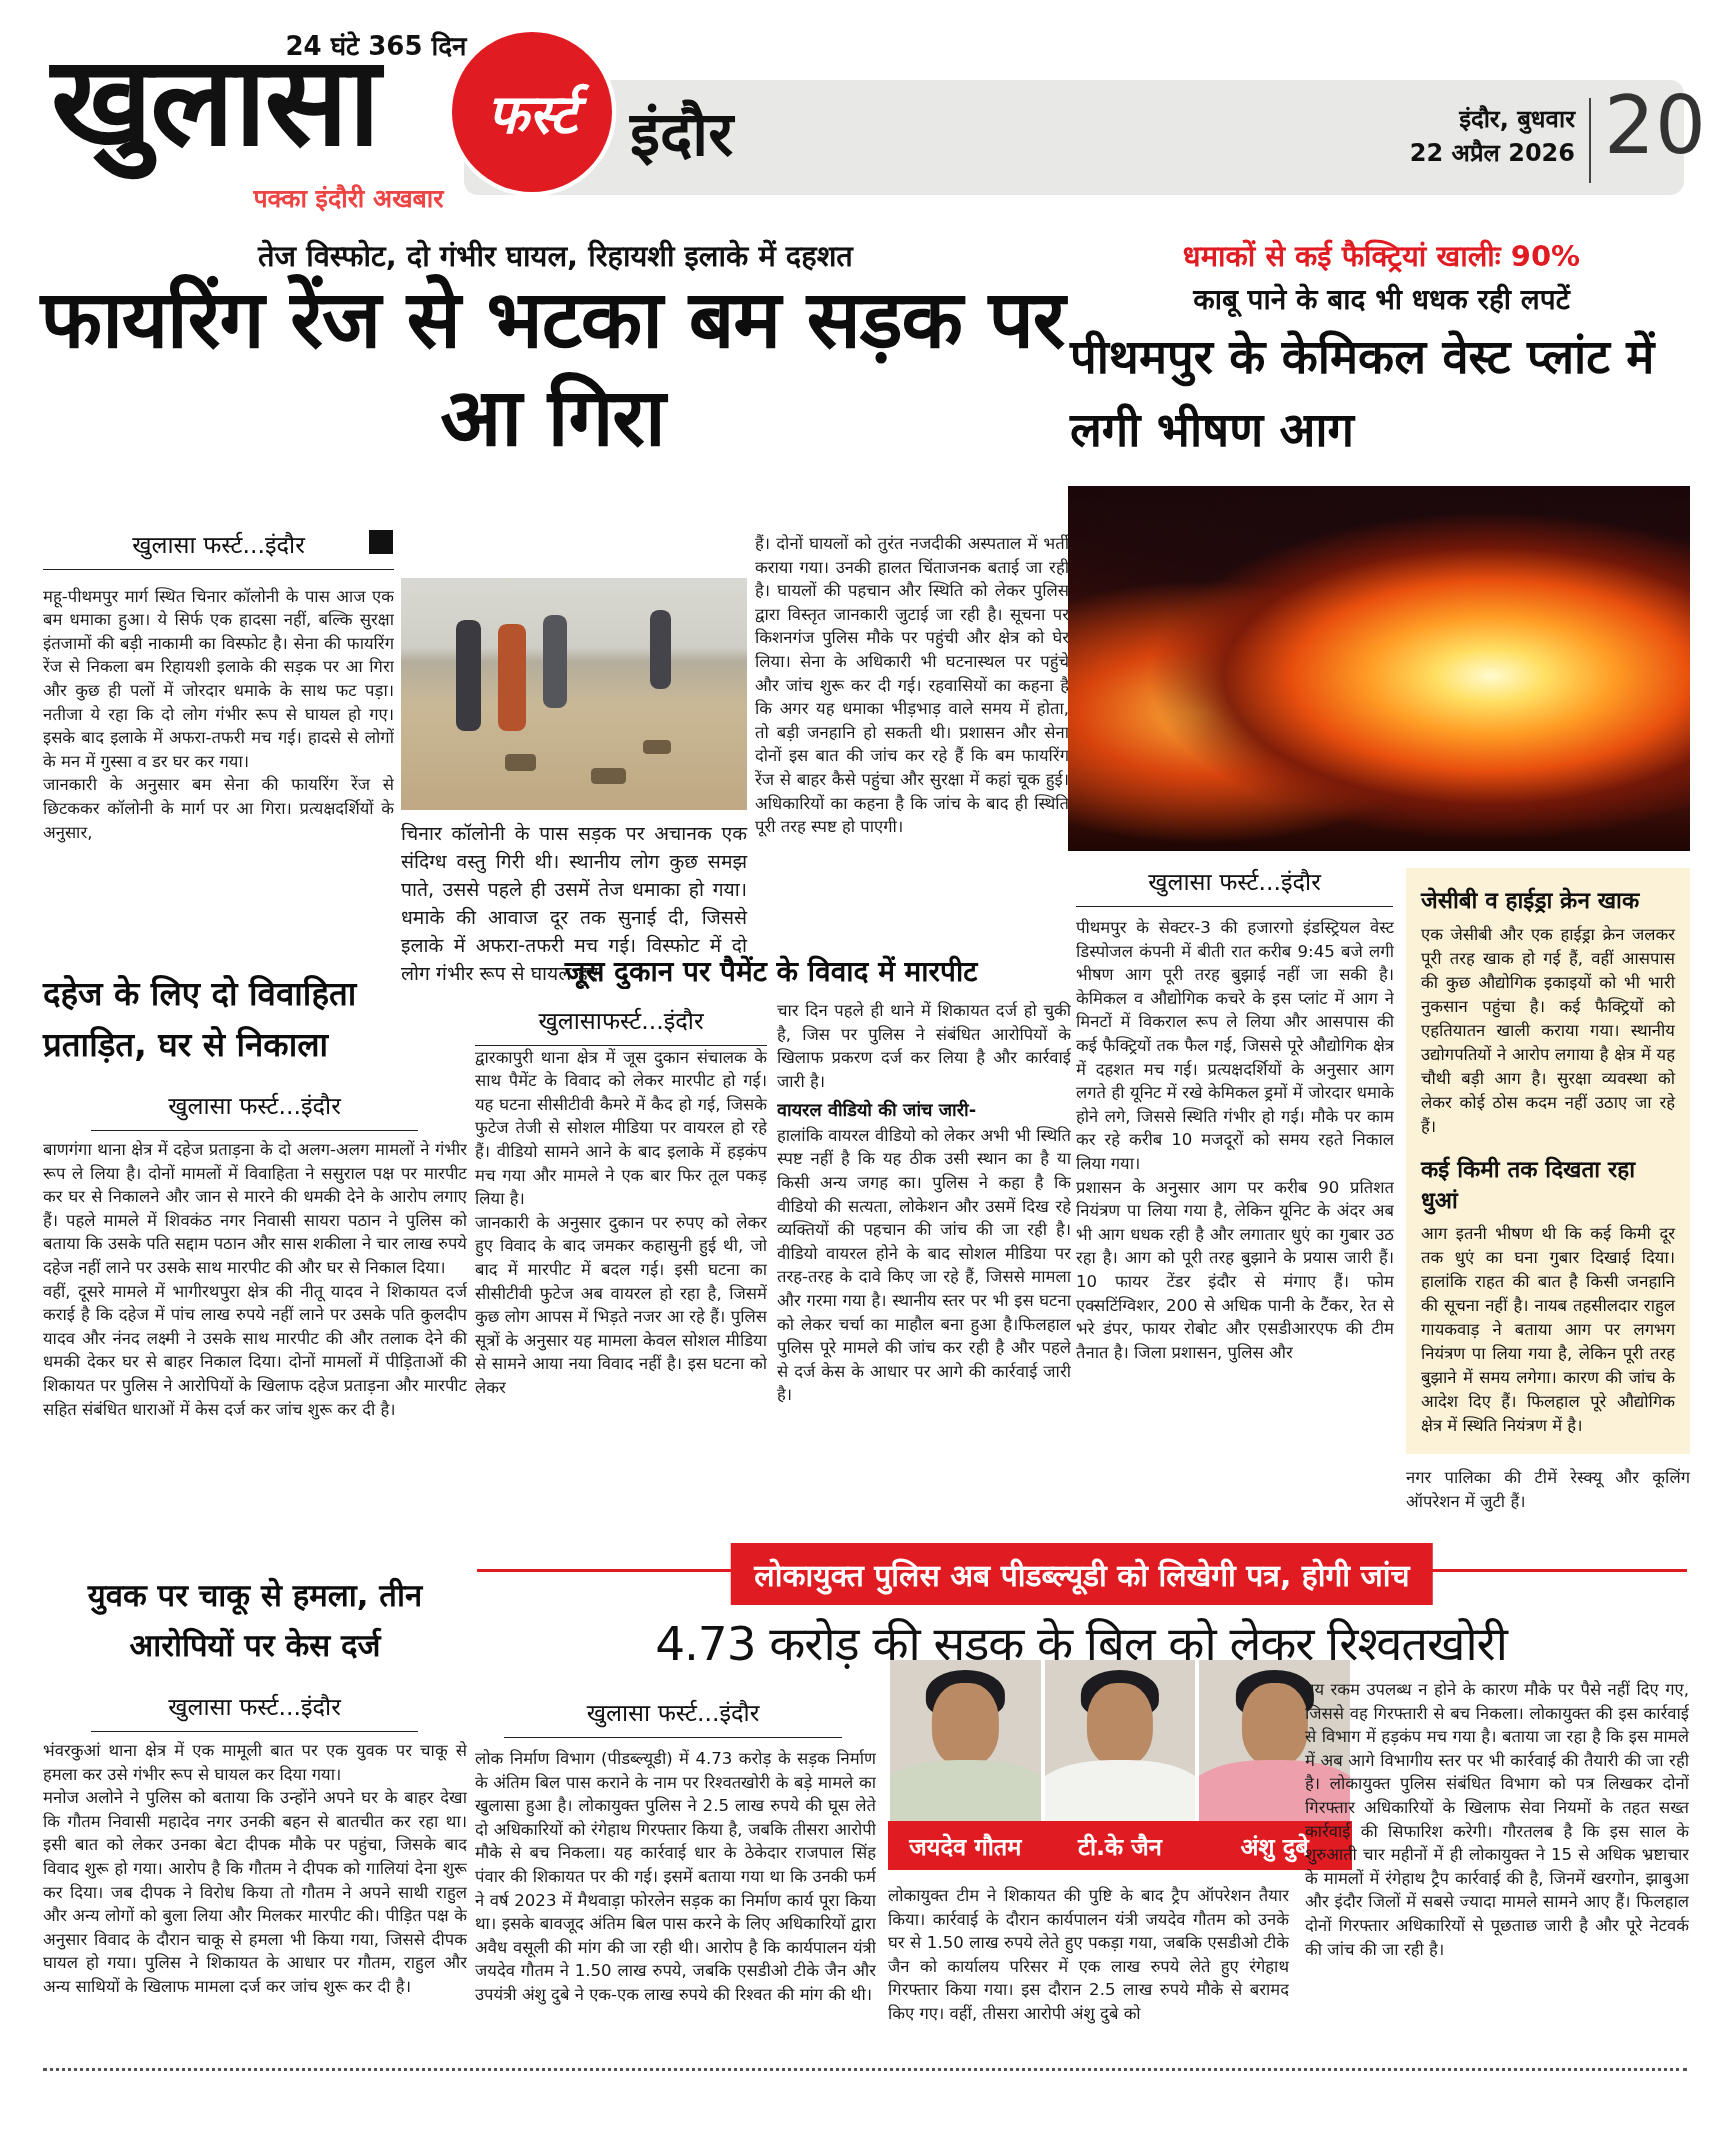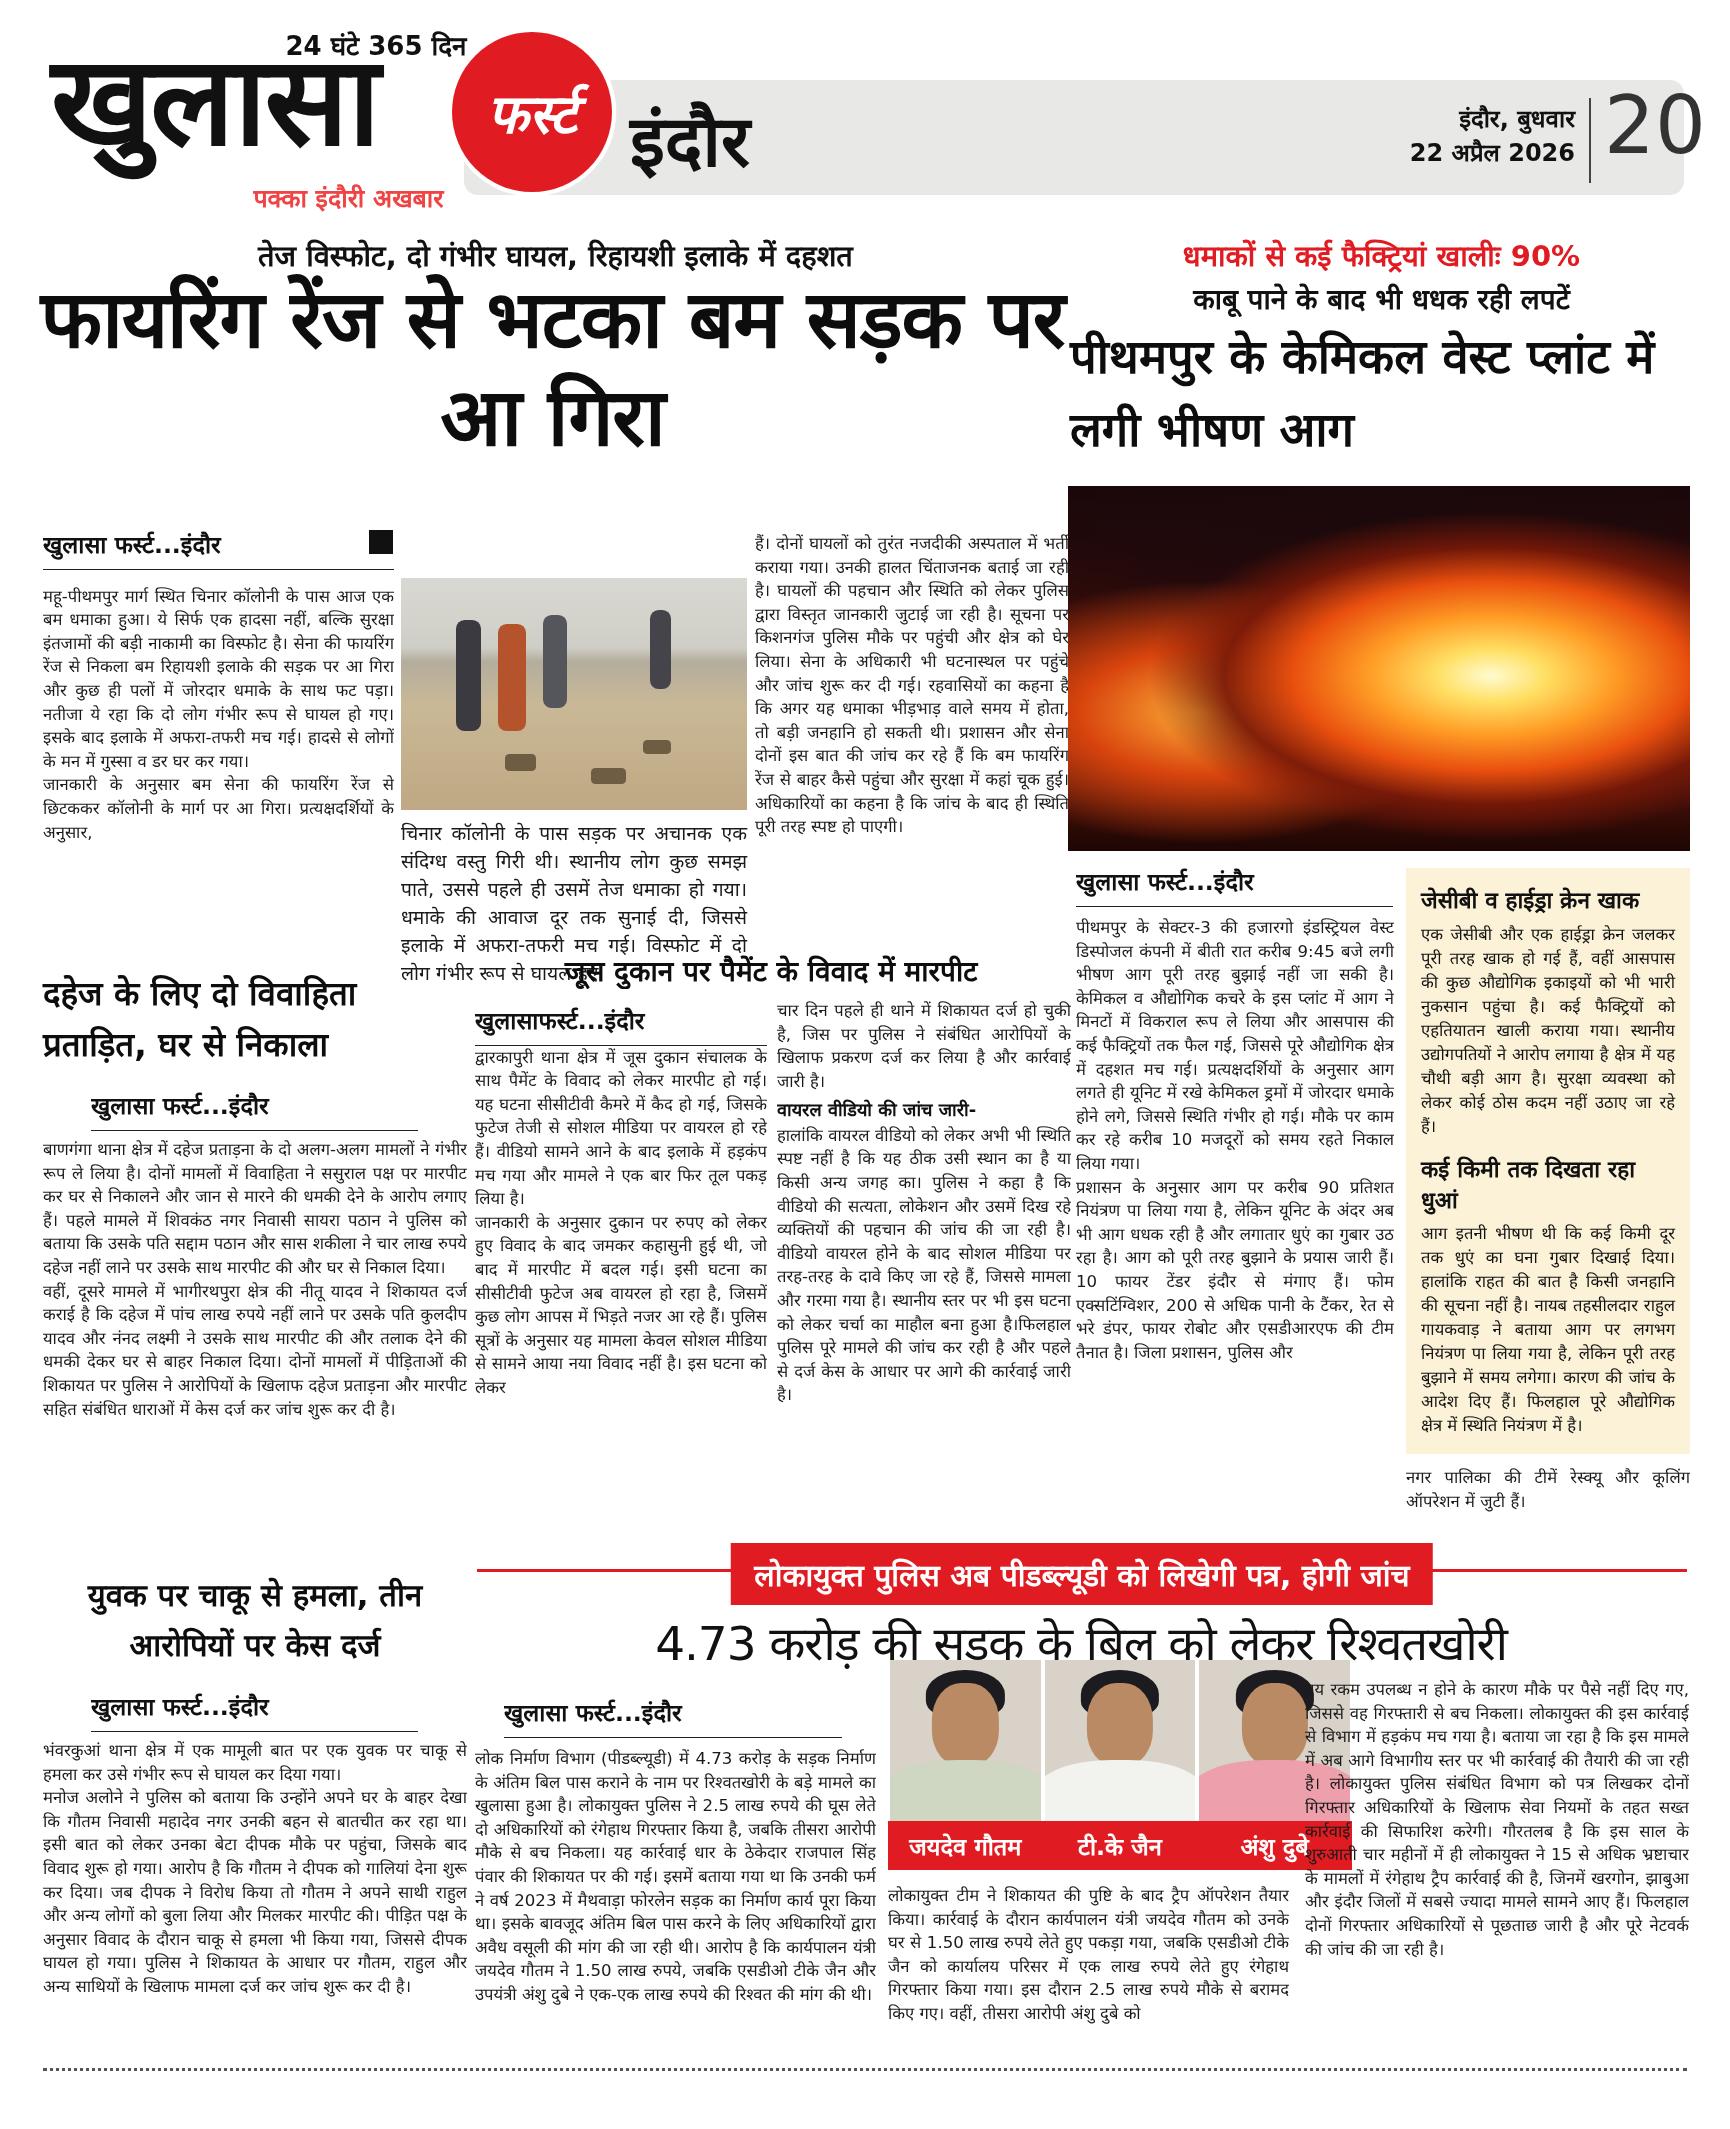--- a/index.html
+++ b/index.html
@@ -1,30 +1,30 @@
 <!DOCTYPE html>
 <html style="font-size:8.6px"><head>
 <meta charset="utf-8">
 <style>
   html,body{margin:0;padding:0;background:#fff;}
   body{font-family:"DejaVu Sans","Liberation Sans",sans-serif;color:#111;}
   .page{position:relative;width:1730px;height:2129px;background:#fff;overflow:hidden;}
   .abs{position:absolute;}
   .body-txt{font-size:16.6px;line-height:23.6px;text-align:justify;white-space:pre-line;overflow:hidden;color:#1a1a1a;}
-  .byline{font-weight:bold;font-size:23.6px;text-align:left;border-bottom:1.6px solid #222;padding-bottom:8.6px;white-space:nowrap;overflow:hidden;}
+  .byline{font-weight:normal;font-size:23.6px;text-align:center;border-bottom:1.6px solid #222;padding-bottom:8.6px;white-space:nowrap;overflow:hidden;}
   .headline{font-weight:900;color:#0d0d0d;}
 
   
   .gray-band{left:464px;top:80px;width:1220px;height:115px;background:#e8e8e6;border-radius:14px;}
   .tag-top{left:231px;top:27px;width:290px;font-size:26px;font-weight:900;text-align:center;white-space:nowrap;}
   .logo-main{left:51px;top:33px;width:472px;font-size:124px;font-weight:900;letter-spacing:-2.1px;line-height:1.1;white-space:nowrap;}
   .logo-sub{left:193px;top:180px;width:311px;font-size:25px;font-weight:900;color:#ef4444;text-align:center;white-space:nowrap;}
   .logo-circle{left:452px;top:32px;width:160px;height:160px;border-radius:50%;background:#e11b22;display:flex;align-items:center;justify-content:center;box-shadow:0 0 0 4.3px #fff;}
   .logo-circle span{color:#fff;font-size:54px;font-weight:900;font-style:italic;}
-  .edition{left:630px;top:90px;font-size:71px;font-weight:900;white-space:nowrap;}
+  .edition{left:630px;top:90px;font-size:61px;font-weight:900;white-space:nowrap;}
   .date-block{left:1352px;top:103px;width:223px;font-size:24px;font-weight:bold;text-align:right;line-height:1.4;white-space:pre-line;}
   .mast-divider{left:1589px;top:98px;width:2.1px;height:85px;background:#444;}
   .page-num{left:1604px;top:79px;font-size:80px;font-weight:400;color:#333;}
 
   
   .bomb-kicker{left:43px;top:235px;width:1025px;text-align:center;font-size:29px;font-weight:900;white-space:nowrap;overflow:hidden;}
   .bomb-headline{left:35px;top:271px;width:1035px;font-size:80px;line-height:1.23;text-align:center;letter-spacing:-1.1px;}
   .bomb-col1{left:43px;top:528px;width:351px;}
   .bomb-col1 .body-txt{margin-top:15px;height:335px;}
   .decor-square{left:369px;top:530px;width:23.6px;height:23.6px;background:#111;}

